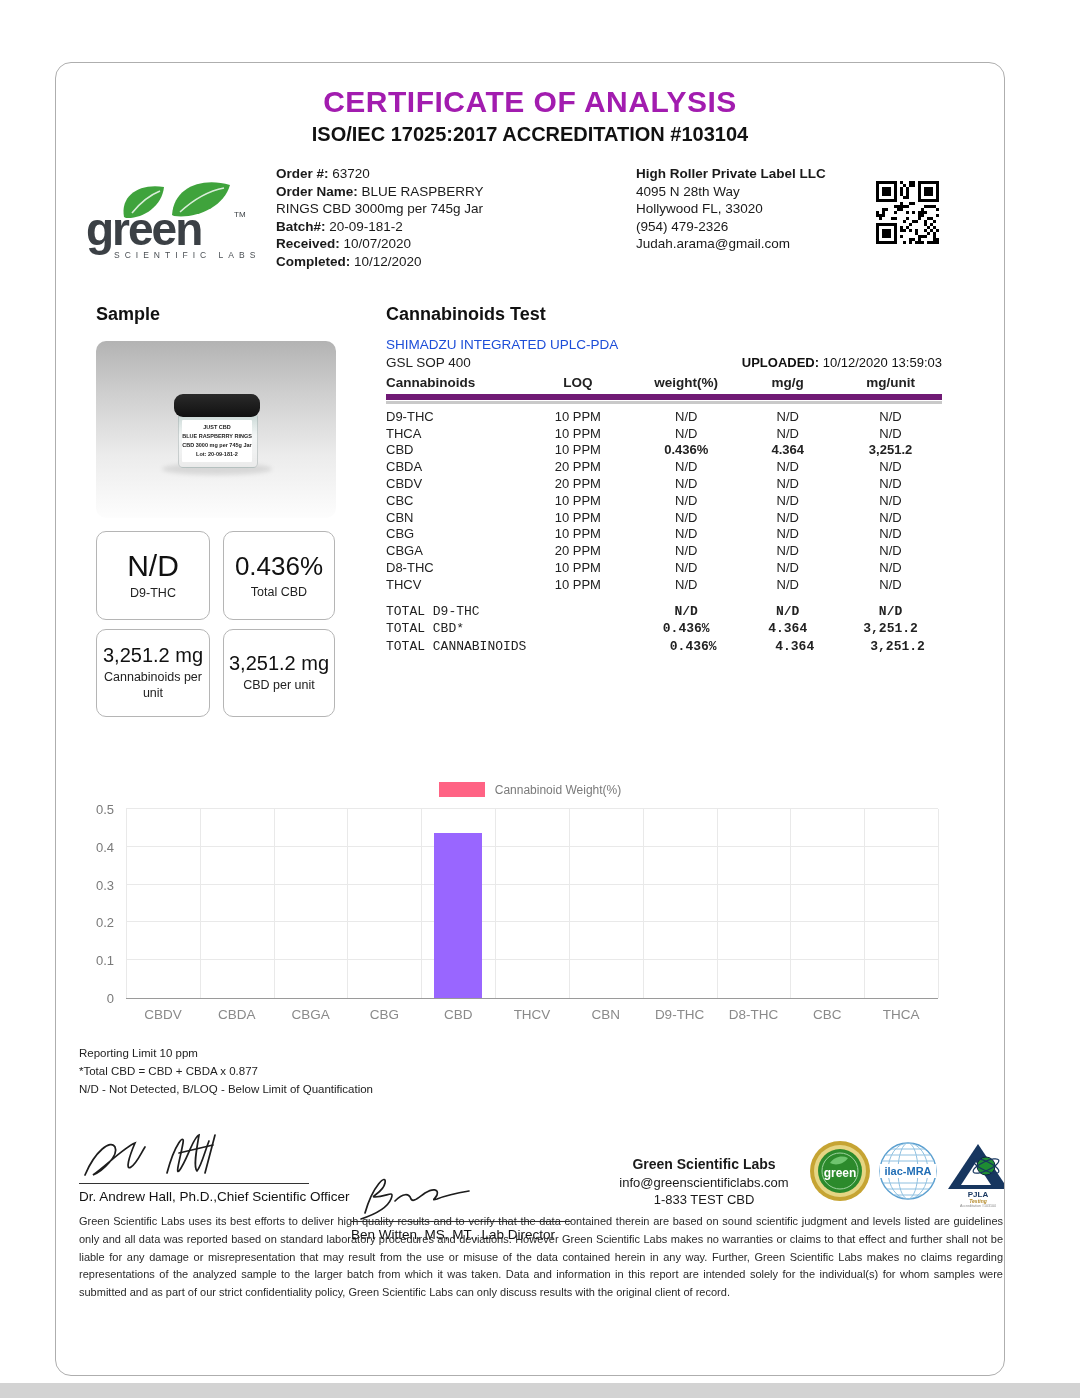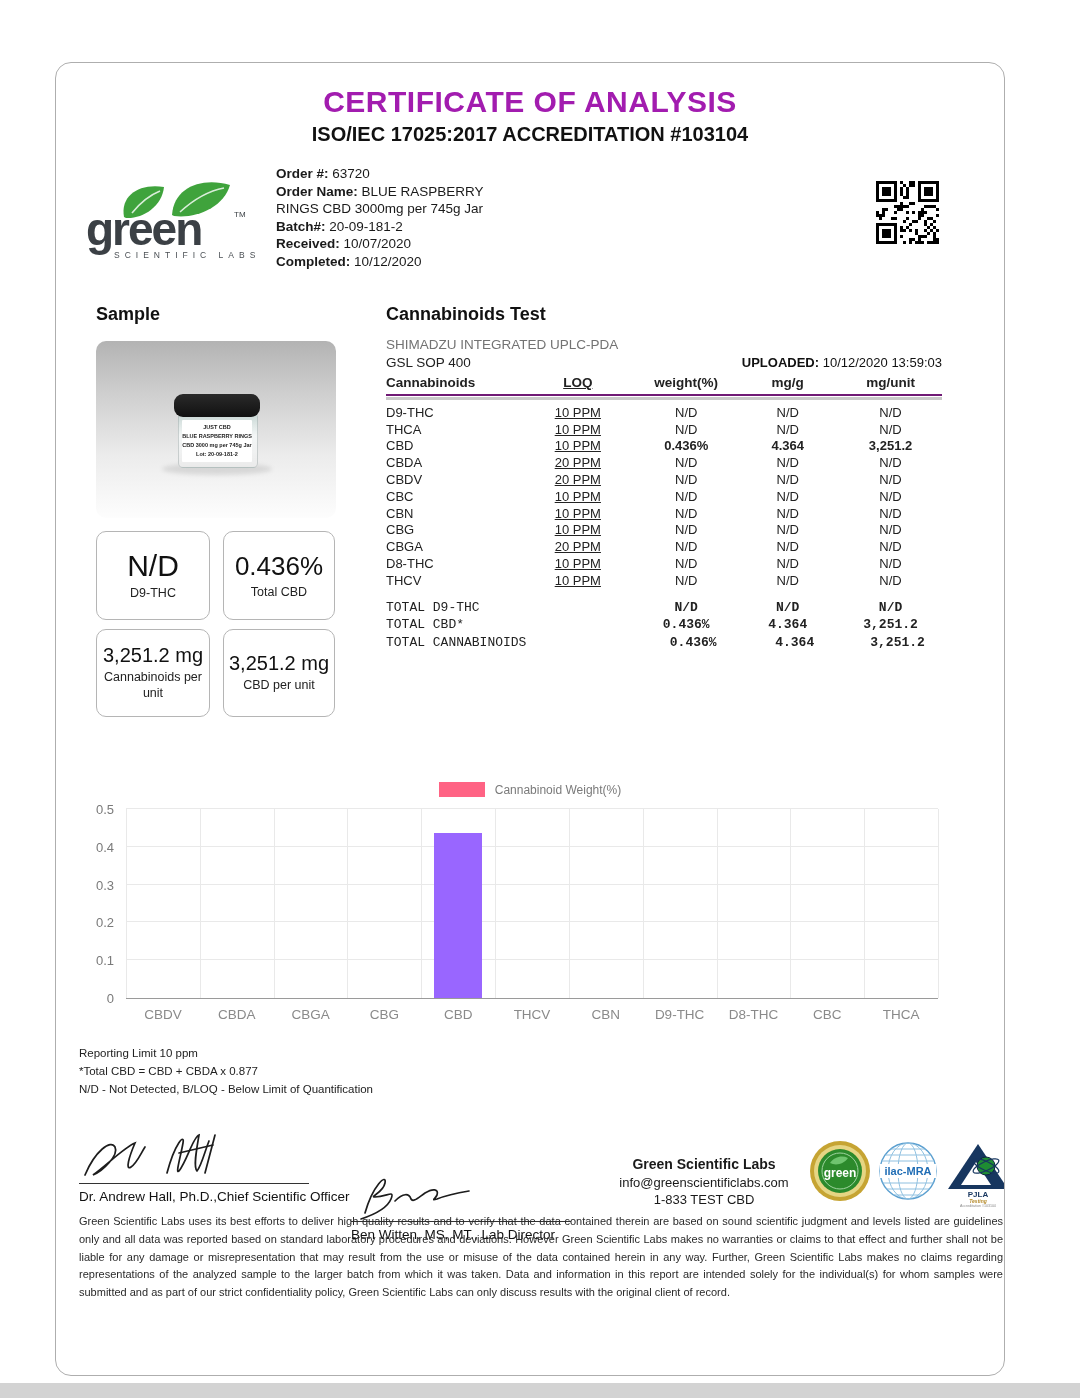--- a/index.html
+++ b/index.html
@@ -31,31 +31,31 @@
     background:linear-gradient(180deg,#2a2a2a,#111);}
   .jar-body{position:absolute;left:82px;top:74px;width:78px;height:52px;
     background:linear-gradient(180deg,rgba(190,215,210,.55),rgba(245,248,248,.9) 40%,rgba(235,235,235,.95));
     border:1px solid rgba(160,170,170,.5);border-top:none;border-radius:2px 2px 5px 5px;}
   .jar-shadow{position:absolute;left:66px;top:122px;width:110px;height:12px;border-radius:50%;
     background:rgba(0,0,0,.10);filter:blur(2px);}
   .jar-label{position:absolute;left:86px;top:79px;width:70px;height:42px;background:#fff;
     border-radius:1px;display:flex;flex-direction:column;justify-content:center;text-align:center;
     font-size:5.5px;line-height:1.6;color:#222;font-weight:bold;}
   
-  .instrument{position:absolute;left:330px;top:274px;font-size:13.5px;color:#737373;}
+  .instrument{position:absolute;left:330px;top:274px;font-size:13.5px;color:#1d4ed8;}
   .sop{position:absolute;left:330px;top:292px;font-size:13.5px;color:#222;}
   .uploaded{position:absolute;left:330px;top:292px;width:556px;text-align:right;font-size:13px;color:#111;}
   .uploaded b{font-weight:bold;}
   
   .ttable{position:absolute;left:330px;top:312px;width:556px;font-size:13px;color:#222;}
-  .thead{display:flex;font-weight:bold;font-size:13.5px;padding-bottom:4px;border-bottom:2px solid #701a75;}
+  .thead{display:flex;font-weight:bold;font-size:13.5px;padding-bottom:4px;border-bottom:6px solid #701a75;}
   .theadline{height:3px;background:#c9c9c9;margin:1px 0 4px 0;}
   .trow{display:flex;height:16.8px;align-items:center;white-space:nowrap;}
   .c-name{flex:0 0 24%;text-align:left;}
-  .c-loq{flex:0 0 21%;text-align:center;text-decoration:underline;}
+  .c-loq{flex:0 0 21%;text-align:center;}
   .c-w{flex:0 0 18%;text-align:center;}
   .c-g{flex:0 0 18.5%;text-align:center;}
   .c-u{flex:0 0 18.5%;text-align:center;}
   .b{font-weight:bold;}
   .totals{margin-top:10px;font-family:Liberation Mono, monospace;}
   .totals .trow{height:17.4px;}
   
   .rbox{position:absolute;border:1px solid #b5b5b5;border-radius:10px;background:#fff;
     display:flex;flex-direction:column;justify-content:center;text-align:center;color:#111;}
   .rbox .val{font-weight:normal;}
@@ -116,20 +116,27 @@
   </div>
 
   <div class="order-block">
     <div><b>Order #:</b> <span>63720</span></div>
     <div><b>Order Name:</b> <span>BLUE RASPBERRY RINGS CBD 3000mg per 745g Jar</span></div>
     <div><b>Batch#:</b> <span>20-09-181-2</span></div>
     <div><b>Received:</b> <span>10/07/2020</span></div>
     <div><b>Completed:</b> <span>10/12/2020</span></div>
   </div>
 
+  <div class="client-block">
+    <div class="cname">High Roller Private Label LLC</div>
+    <div>4095 N 28th Way</div>
+    <div>Hollywood FL, 33020</div>
+    <div>(954) 479-2326</div>
+    <div>Judah.arama@gmail.com</div>
+  </div>
 
   <div class="qr">
     <svg width="63" height="63" viewBox="0 0 63 63">
         <rect x="24" y="0" width="3" height="3" fill="#000"></rect>
         <rect x="33" y="0" width="3" height="3" fill="#000"></rect>
         <rect x="36" y="0" width="3" height="3" fill="#000"></rect>
         <rect x="27" y="3" width="3" height="3" fill="#000"></rect>
         <rect x="33" y="3" width="3" height="3" fill="#000"></rect>
         <rect x="36" y="3" width="3" height="3" fill="#000"></rect>
         <rect x="24" y="6" width="3" height="3" fill="#000"></rect>

